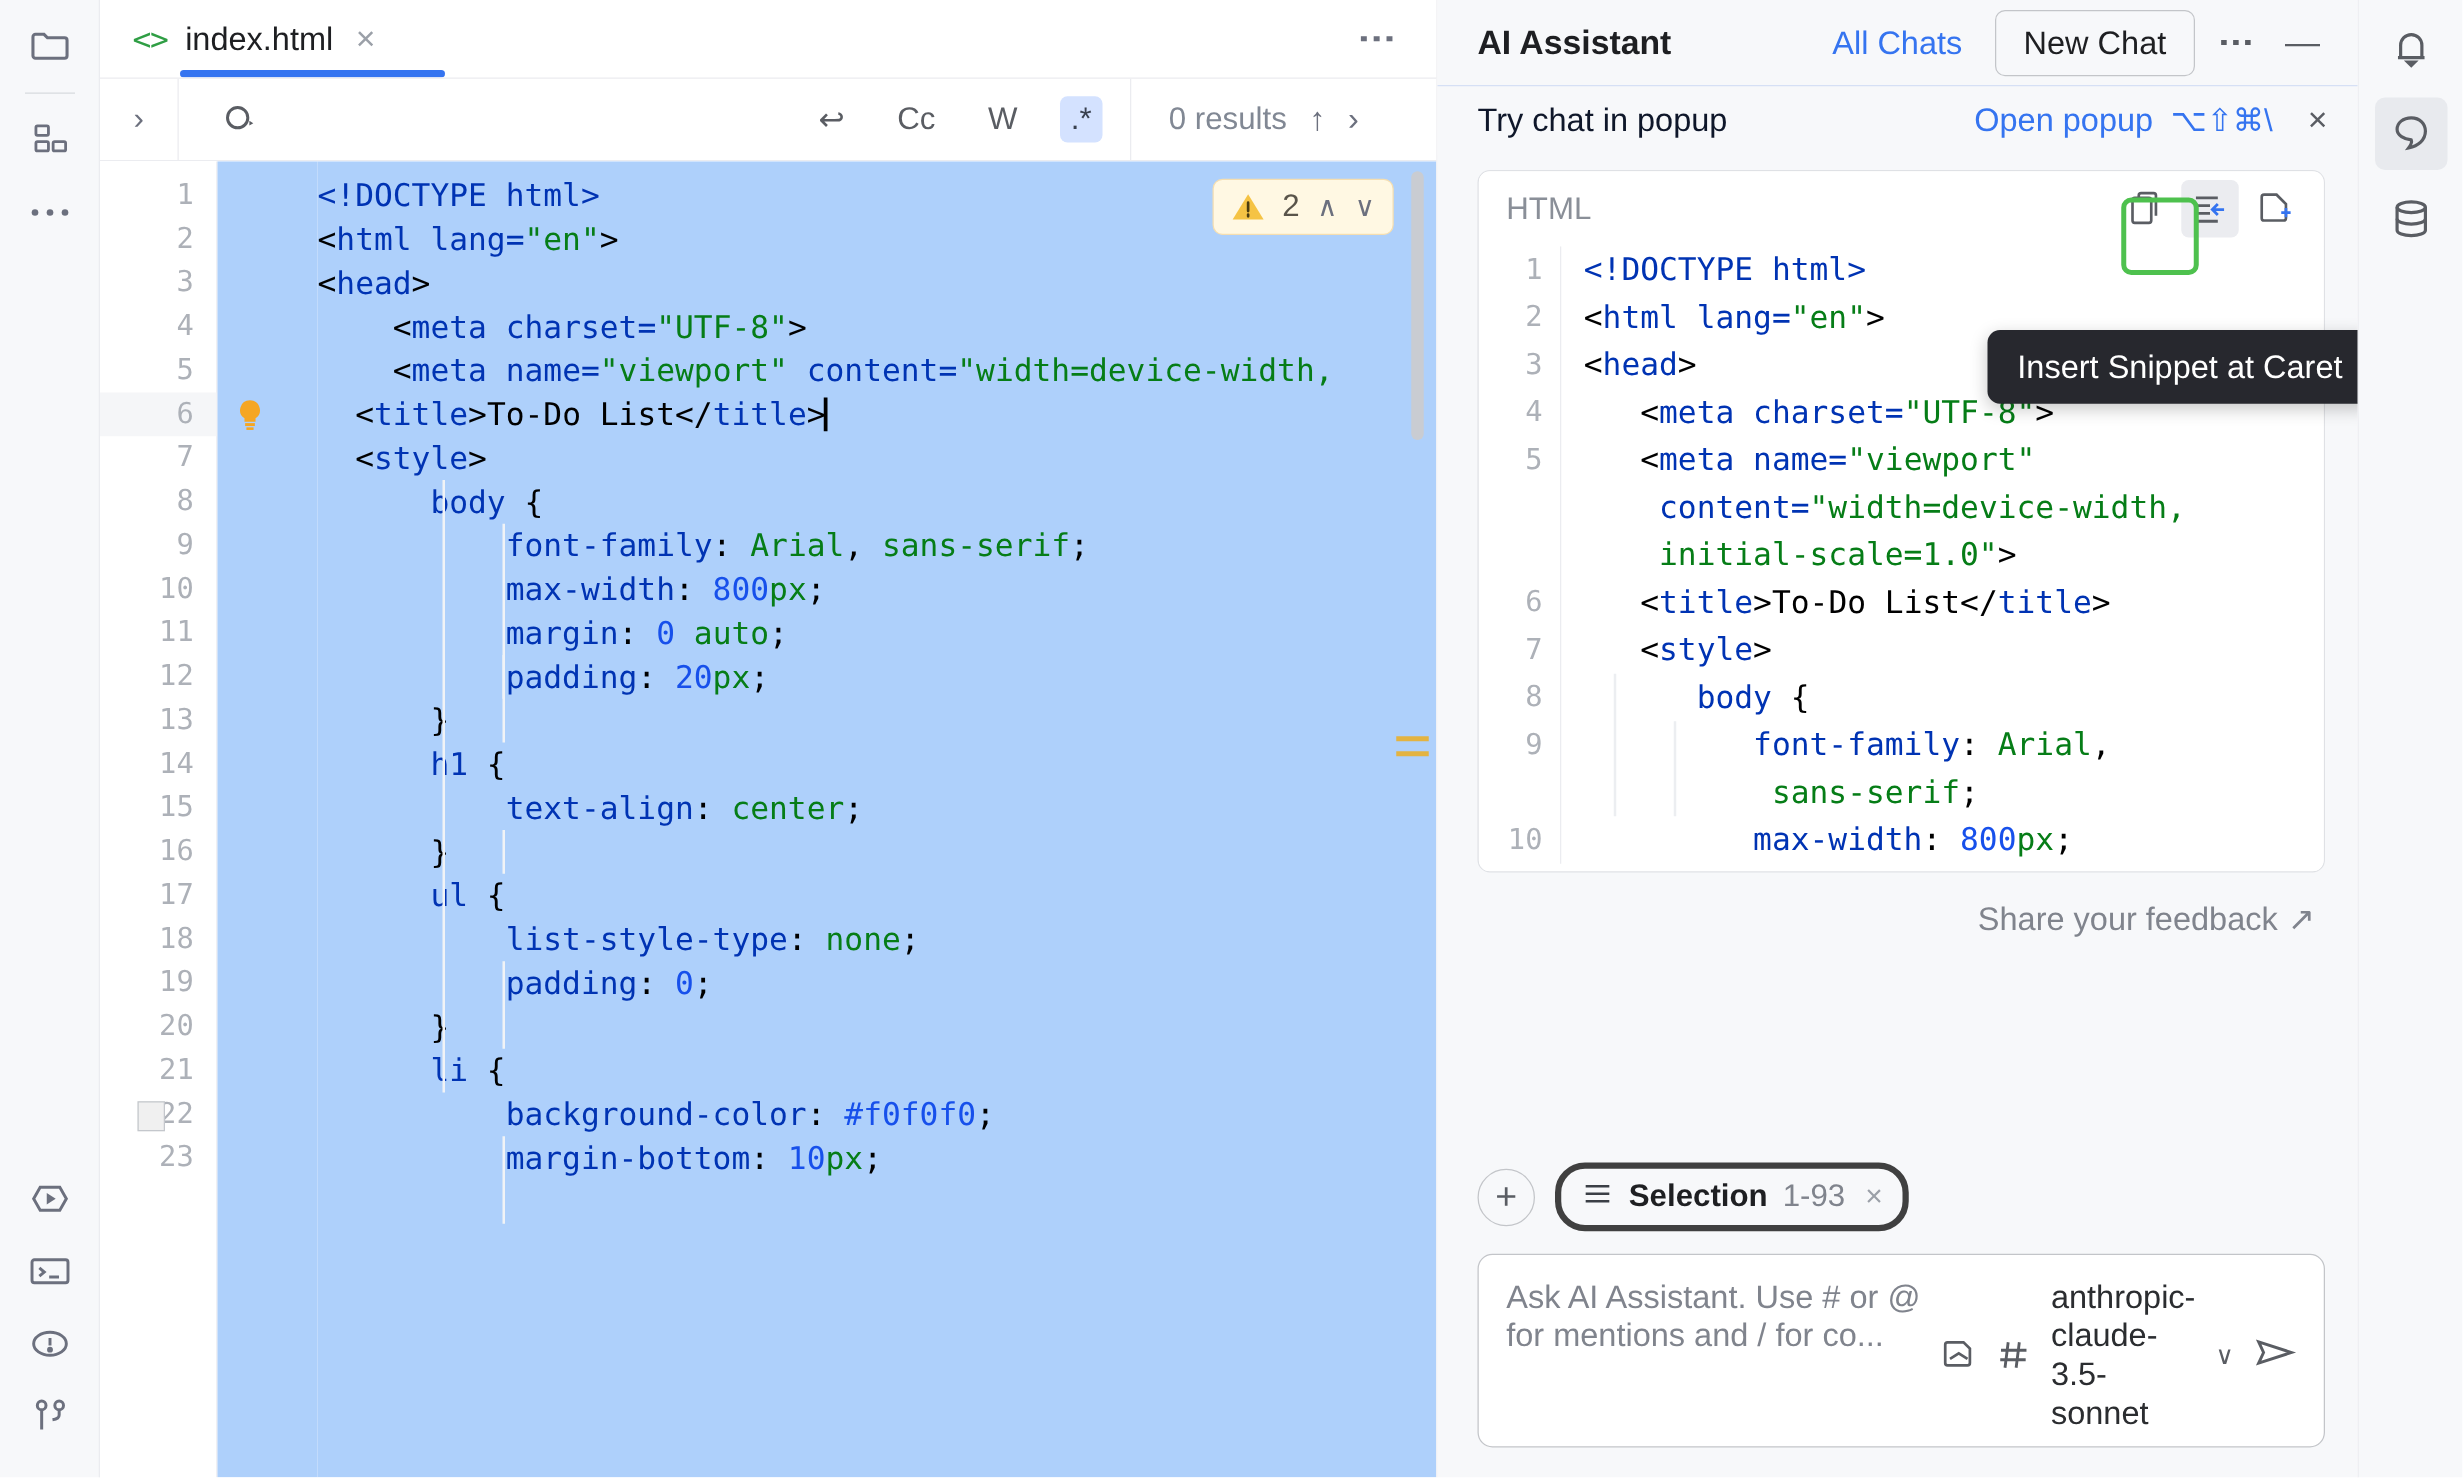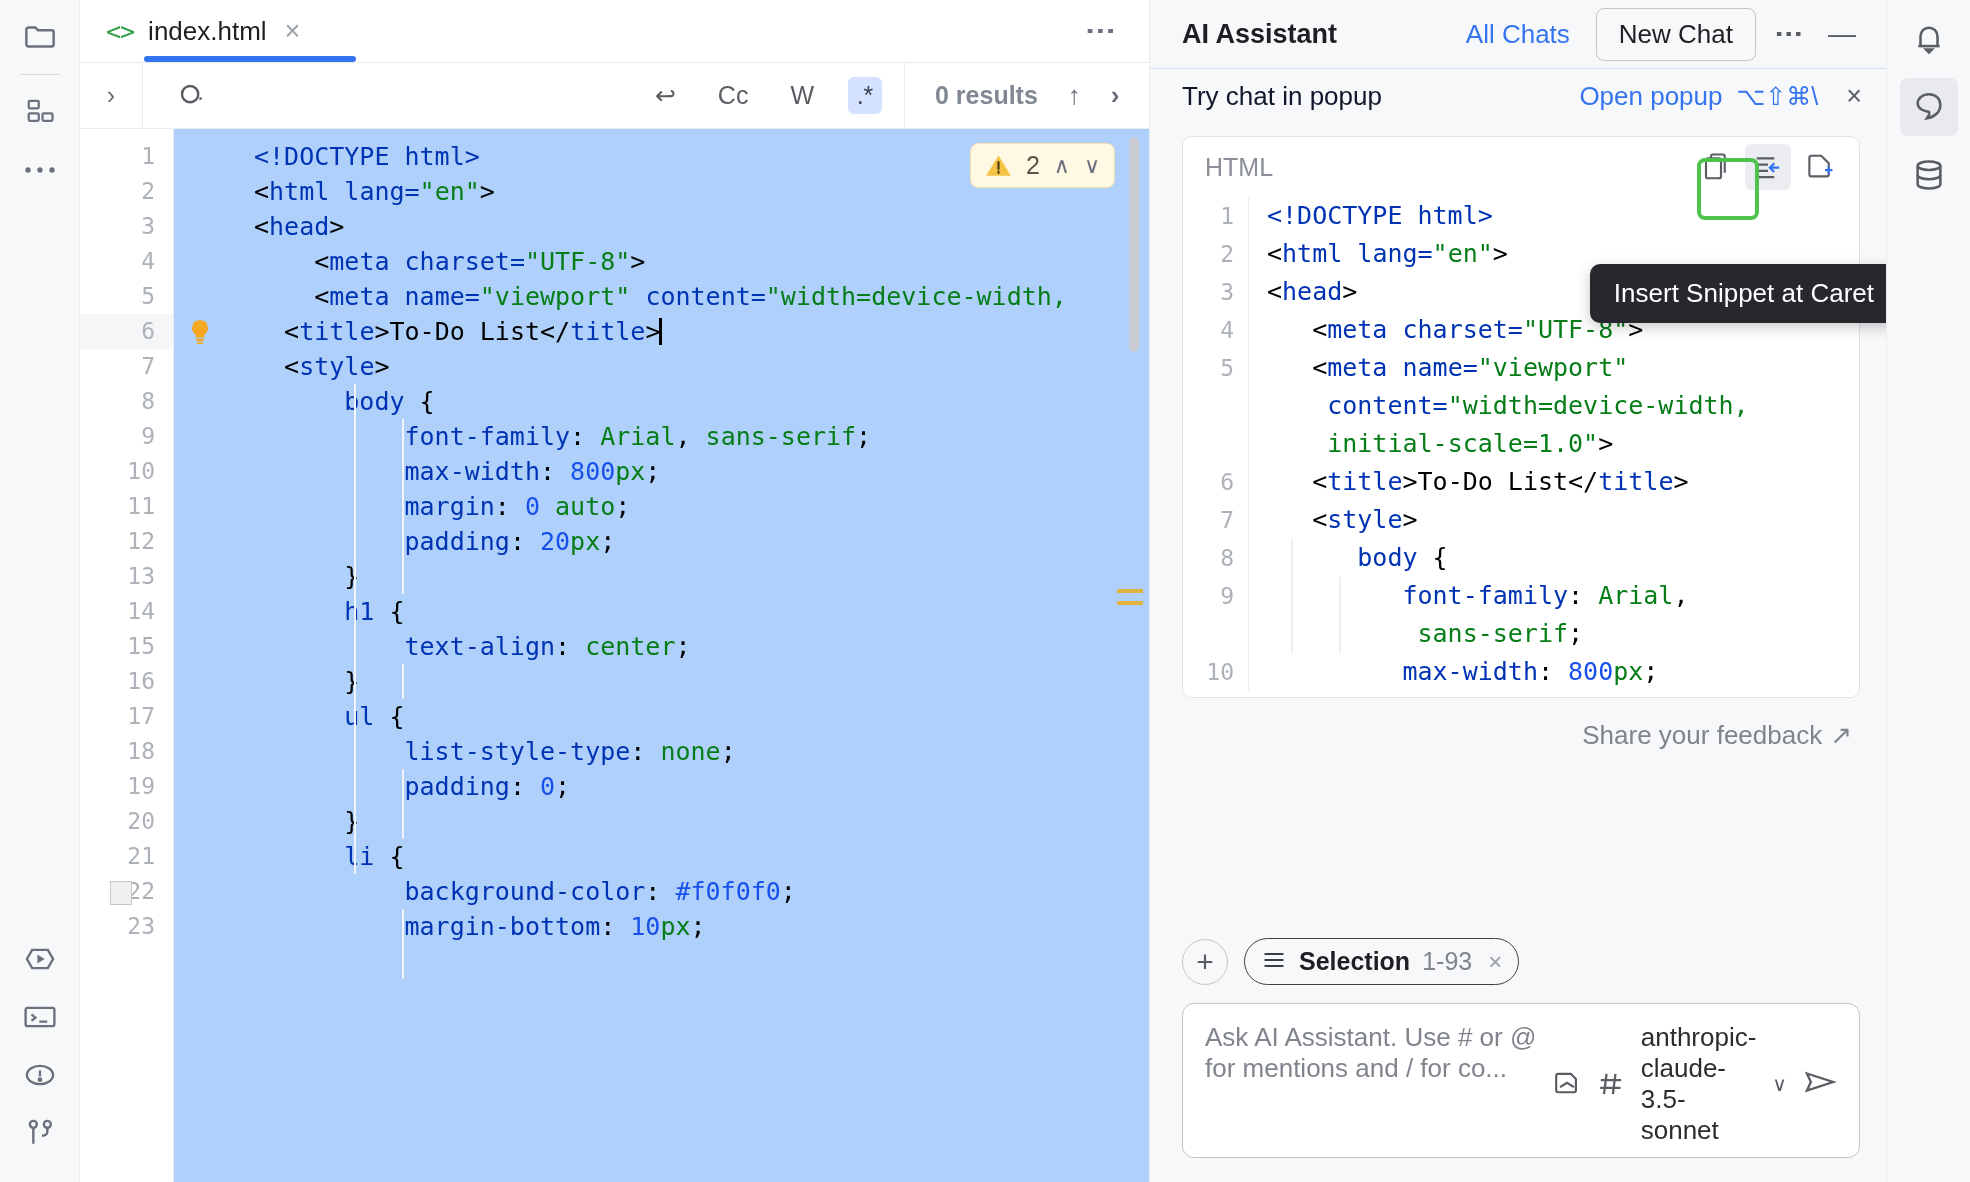--- a/index.html
+++ b/index.html
@@ -78,22 +78,22 @@
   }
   .sb-magnifier { color: #5a5d63; display: flex; align-items: center; }
   .sb-opts { margin-left: auto; display: flex; align-items: center; gap: 26px; padding-right: 22px; }
   .sb-opt {
     color: #5a5d63; font-size: 25px; min-width: 34px; text-align: center;
     padding: 4px 8px; border-radius: 6px;
   }
   .sb-opt.active { background: #d4e2ff; color: #39414f; }
   .sb-results {
     border-left: 1px solid #ebecf0; height: 100%;
-    display: flex; align-items: center; gap: 30px;
-    padding: 0 26px 0 30px; flex: 0 0 245px; justify-content: flex-start; font-weight: bold;
+    display: flex; align-items: center; gap: 18px;
+    padding: 0 26px 0 30px; flex: 0 0 245px; justify-content: flex-start;
   }
   .sb-count { color: #818894; font-size: 25px; }
   .sb-nav { color: #6c707e; font-size: 26px; }
 
   
   .codearea { flex: 1 1 auto; position: relative; overflow: hidden; background: #ffffff; }
   .codegrid { display: flex; height: 100%; position: relative; }
   .gutter {
     width: 94px; flex: 0 0 94px; background: #ffffff;
     border-right: 1px solid #ebecf0; padding-top: 10px;
@@ -247,21 +247,21 @@
 
   .ai-footer { flex: 0 0 auto; padding: 0 26px 24px 32px; }
   .chips-row { display: flex; align-items: center; gap: 16px; padding: 14px 0 18px; }
   .chip-add {
     width: 46px; height: 46px; border: 1px solid #c3c5c9; border-radius: 50%;
     display: flex; align-items: center; justify-content: center;
     color: #5a5d63; font-size: 30px;
   }
   .chip {
     display: flex; align-items: center; gap: 12px;
-    border: 1px solid #404040; border-radius: 24px;
+    border: 5px solid #404040; border-radius: 24px;
     padding: 8px 16px; background: #f7f8fa;
   }
   .chip-label { font-size: 25px; color: #1e1f22; font-weight: 600; }
   .chip-range { font-size: 25px; color: #80848d; }
   .chip-x { font-size: 24px; color: #9ba0a8; padding-left: 4px; }
 
   .inputbox {
     border: 1px solid #c3c5c9; border-radius: 12px; background: #ffffff;
     height: 155px; display: flex; flex-direction: row;
     padding: 18px 22px 14px 22px;

